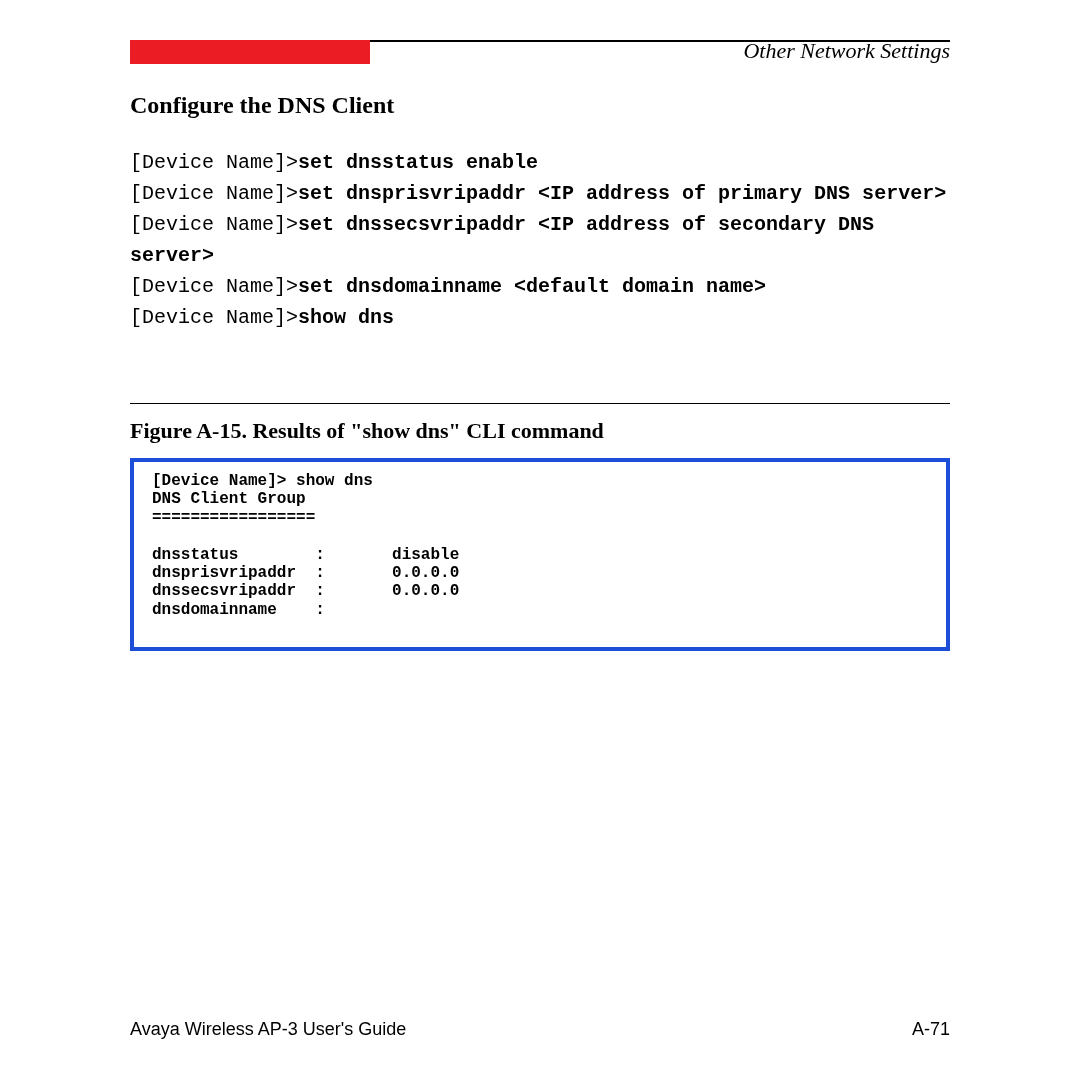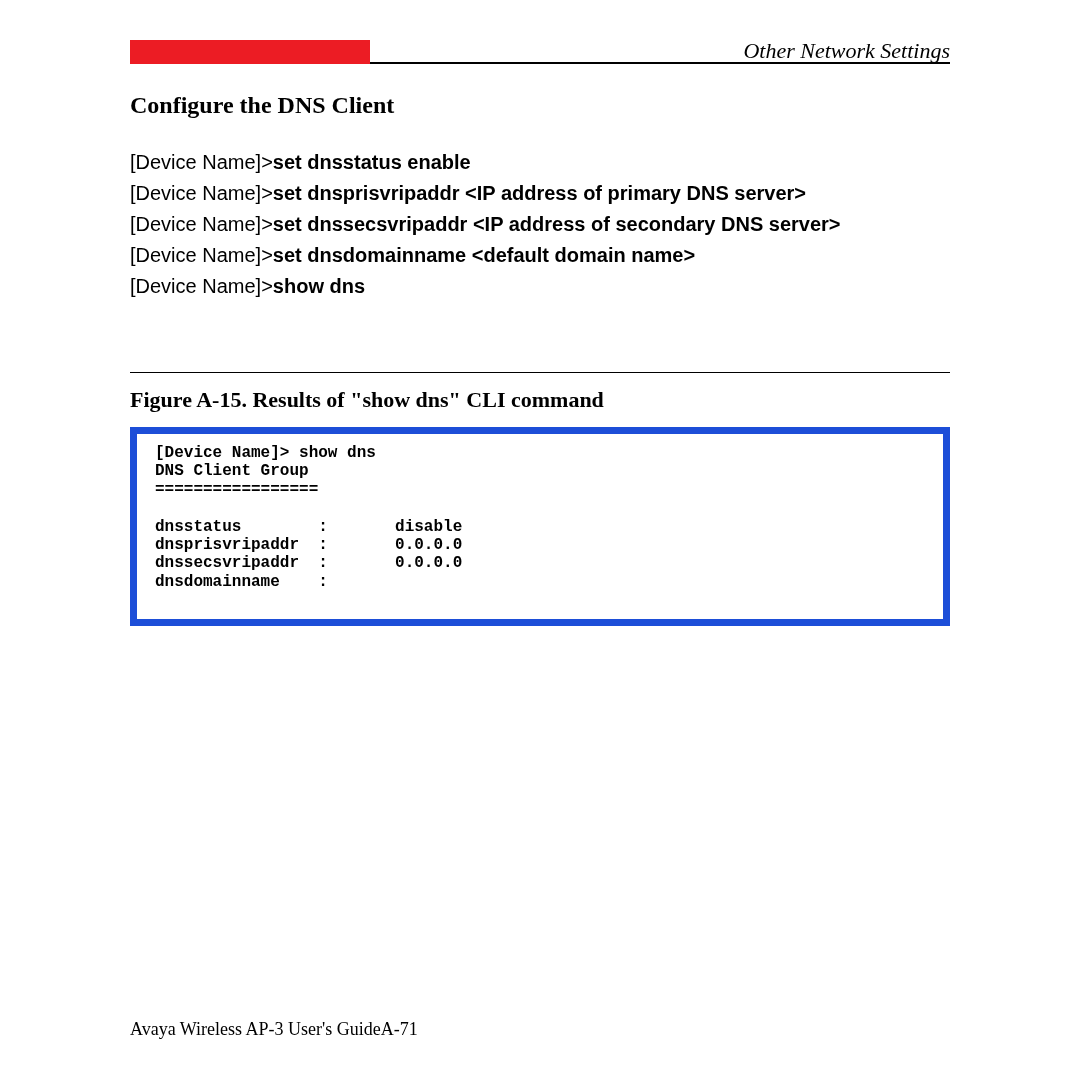--- a/index.html
+++ b/index.html
@@ -13,21 +13,21 @@
   }
   .page {
     position: absolute;
     left: 130px;
     right: 130px;
     top: 40px;
     bottom: 40px;
   }
   .top-rule {
     display: flex;
-    align-items: flex-end;
+    align-items: flex-start;
     margin-bottom: 12px;
   }
   .red-block {
     width: 240px;
     height: 24px;
     background: #ec1c24;
   }
   .black-line {
     flex: 1;
     height: 2px;
@@ -43,56 +43,56 @@
     font-size: 22px;
   }
   .section-title {
     font-family: "Times New Roman", Times, serif;
     font-weight: bold;
     font-size: 24px;
     margin-top: 28px;
     margin-bottom: 28px;
   }
   .cmd-block {
-    font-family: Liberation Sans, sans-serif;
+    font-family: Liberation Mono, monospace;
     font-size: 20px;
     line-height: 1.55;
     white-space: pre-wrap;
   }
   .cmd-block .prompt { font-weight: normal; }
   .cmd-block .bold { font-weight: bold; }
   .hr {
     border: none;
     border-top: 1.5px solid #000;
     margin-top: 70px;
     margin-bottom: 14px;
   }
   .figure-caption {
     font-family: Georgia, "Book Antiqua", "Times New Roman", serif;
     font-weight: bold;
     font-size: 22px;
     margin-bottom: 14px;
   }
   .output-box {
-    border: 7px solid #1d4ed8;
+    border: 4px solid #1d4ed8;
     padding: 10px 18px 28px 18px;
     font-family: "Courier New", Courier, monospace;
     font-weight: bold;
     font-size: 16px;
     line-height: 1.15;
     white-space: pre;
   }
   .footer {
     position: absolute;
     bottom: 0;
     left: 0;
     right: 0;
     display: flex;
-    justify-content: flex-start;
-    font-family: Liberation Serif, serif;
+    justify-content: space-between;
+    font-family: Liberation Sans, sans-serif;
     font-size: 18px;
     margin-top: 37px;
   }
 </style>
 </head>
 <body>
 
 <div class="page">
   <div class="top-rule">
     <div class="red-block"></div>

